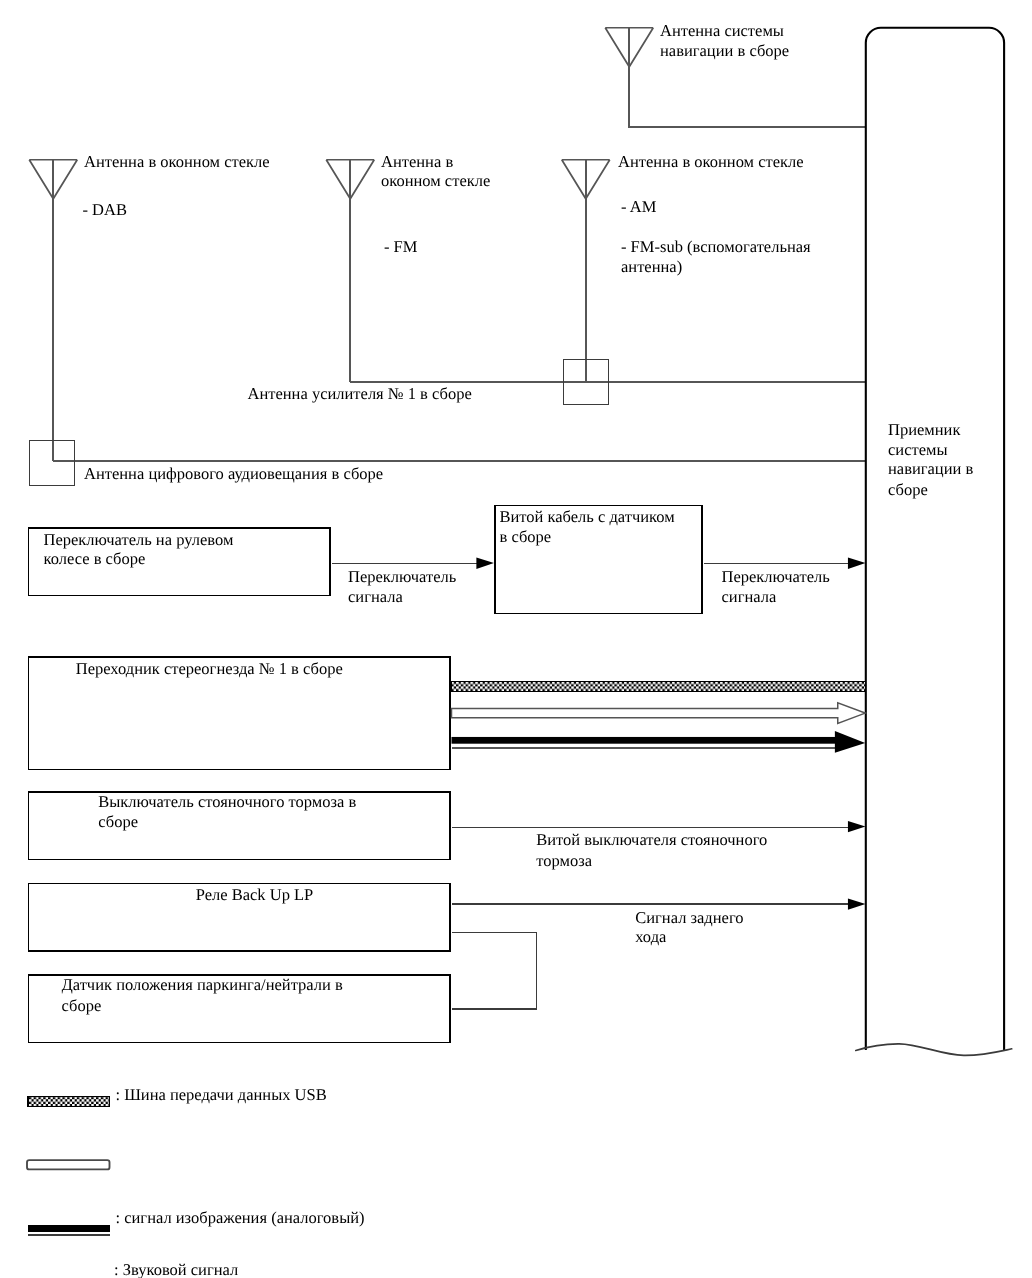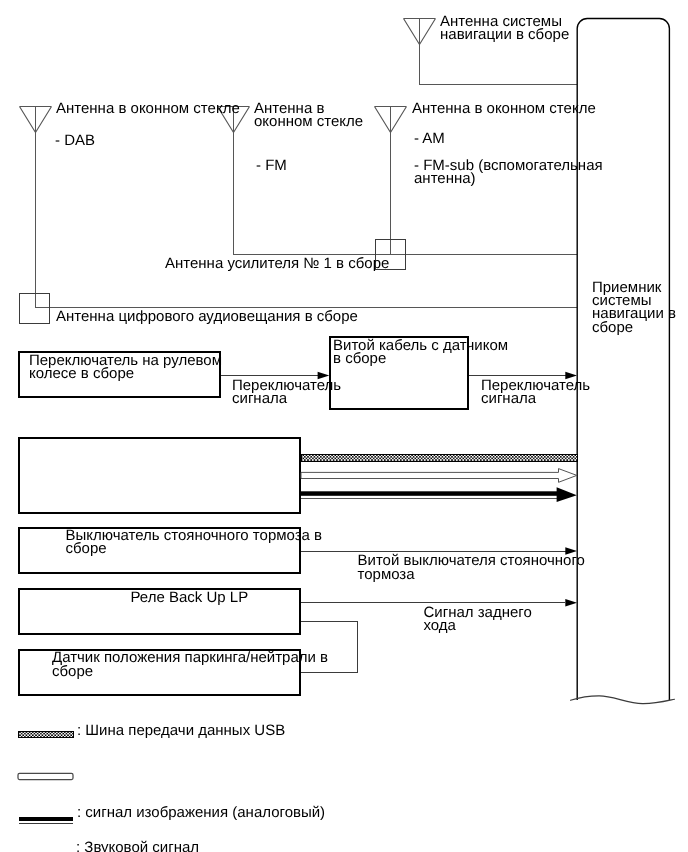--- a/index.html
+++ b/index.html
@@ -3,22 +3,22 @@
 <meta charset="utf-8">
 <title>Diagram</title>
 <style>
   html,body{margin:0;padding:0;background:#ffffff;}
   body{width:688px;height:852px;overflow:hidden;
        font-family:"Liberation Sans",sans-serif;color:#000;
        -webkit-font-smoothing:antialiased;
        text-rendering:geometricPrecision;}
   #stage{position:relative;width:688px;height:852px;background:#fff;}
   #wires{position:absolute;left:0;top:0;}
-  .lbl{position:absolute;transform:translateZ(0);font-size:15px;line-height:13.2px;
-       color:#000;white-space:pre;}
+  .lbl{position:absolute;transform:translateZ(0);font-size:11px;line-height:13.2px;
+       color:#000;white-space:pre;font-family:Liberation Serif, serif;}
 </style>
 </head>
 <body>
 
 <div id="stage">
 
 <svg id="wires" width="688" height="852" viewBox="0 0 688 852">
   <defs>
     <pattern id="checker" width="3.2" height="3.2" patternUnits="userSpaceOnUse">
       <rect width="3.2" height="3.2" fill="#000000"></rect>
@@ -115,24 +115,25 @@
 
 <div class="lbl" style="left:592px;top:281px;">Приемник
 системы
 навигации в
 сборе</div>
 
 <div class="lbl" style="left:29px;top:353.5px;">Переключатель на рулевом
 колесе в сборе</div>
 <div class="lbl" style="left:333px;top:338.8px;">Витой кабель с датчиком
 в сборе</div>
+<div class="lbl" style="left:50.5px;top:439.5px;">Переходник стереогнезда № 1 в сборе</div>
 <div class="lbl" style="left:65.5px;top:529px;">Выключатель стояночного тормоза в
 сборе</div>
 <div class="lbl" style="left:100.5px;top:591px;margin-left:30px;">Реле Back Up LP</div>
-<div class="lbl" style="left:41px;top:651.4px;margin-left:11px;">Датчик положения паркинга/нейтрали в
+<div class="lbl" style="left:41px;top:651.4px;">Датчик положения паркинга/нейтрали в
 сборе</div>
 
 <div class="lbl" style="left:232px;top:378.6px;">Переключатель
 сигнала</div>
 <div class="lbl" style="left:481px;top:378.6px;">Переключатель
 сигнала</div>
 <div class="lbl" style="left:357.5px;top:554.4px;">Витой выключателя стояночного
 тормоза</div>
 <div class="lbl" style="left:423.5px;top:605.6px;">Сигнал заднего
 хода</div>

